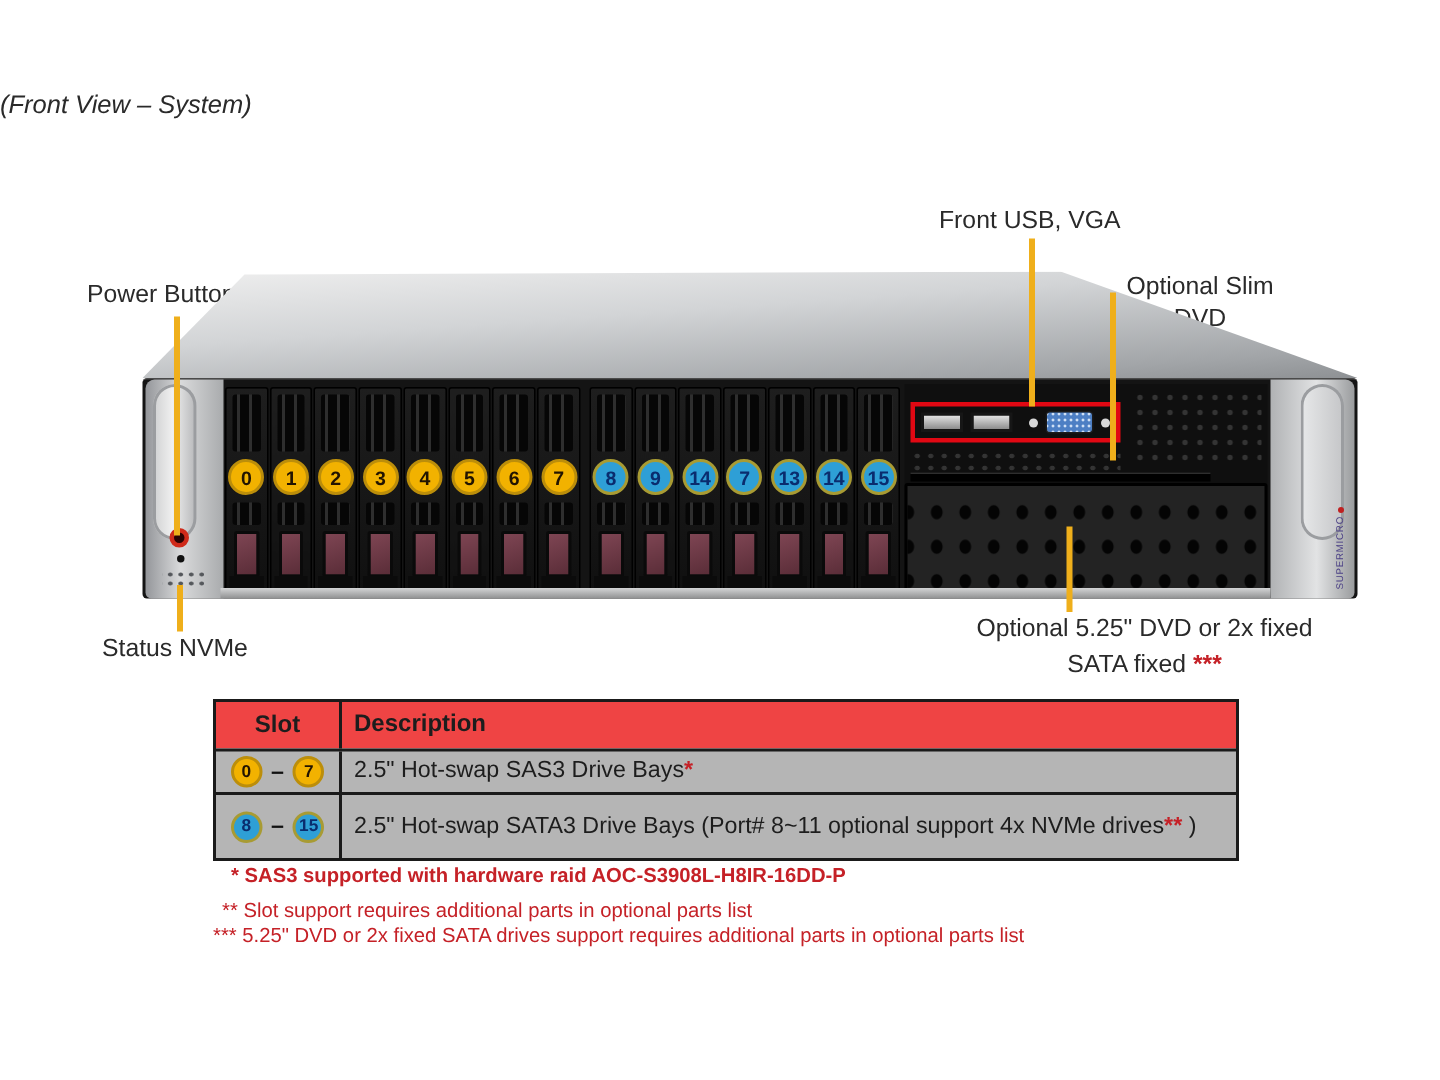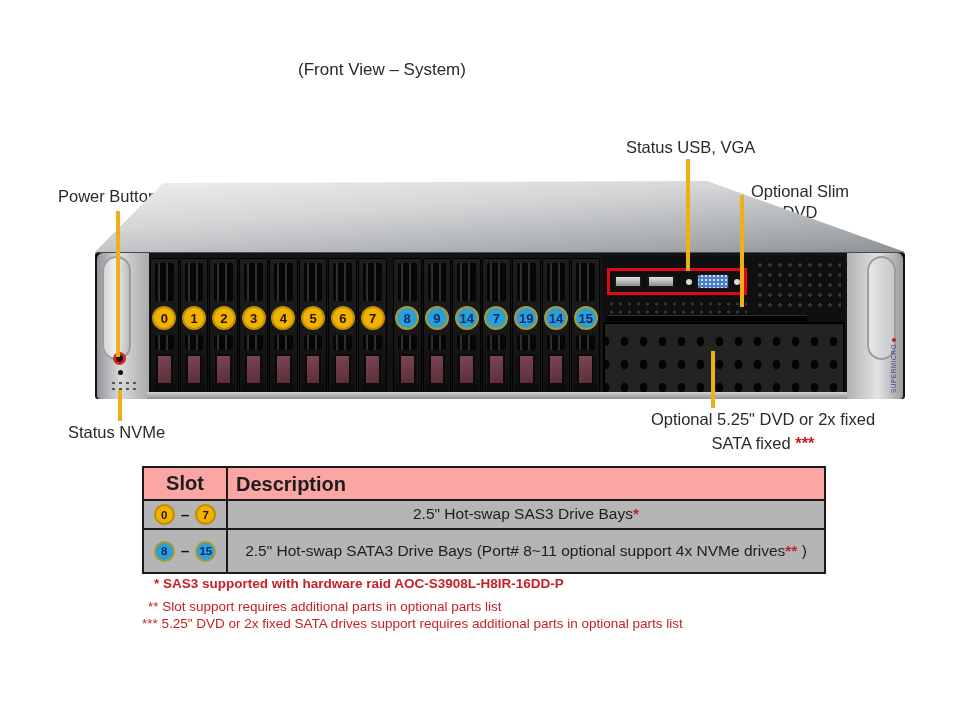--- a/index.html
+++ b/index.html
@@ -3,21 +3,21 @@
 <meta charset="utf-8">
 <style>
   html,body{margin:0;padding:0;}
   body{
     width:960px;height:720px;position:relative;background:#fff;
     font-family:"Liberation Sans",sans-serif;color:#1d1d1d;overflow:hidden;
   }
   .abs{position:absolute;}
 
   
-  .title{left:0;top:60px;width:764px;text-align:center;font-size:17px;color:#2a2a2a;}
+  .title{left:0;top:60px;width:764px;font-size:17px;font-style:italic;color:#2a2a2a;}
 
   
   .lbl{font-size:16.5px;color:#2a2a2a;white-space:nowrap;}
   .lbl-power{left:58px;top:187px;}
   .lbl-usb{left:626px;top:138px;}
   .lbl-slimdvd{left:738px;top:181px;width:124px;text-align:center;white-space:normal;line-height:1.25;}
   .lbl-status{left:68px;top:423px;}
   .lbl-dvd525{left:598px;top:408px;width:330px;text-align:center;white-space:normal;line-height:1.45;}
   .red-mark{color:#C52127;font-weight:bold;}
 
@@ -91,24 +91,24 @@
   .perf-b{position:absolute;left:4px;top:44px;width:140px;height:14px;
     background-image:radial-gradient(#343434 1.5px,transparent 2px);background-size:9px 8px;}
   .dvd-slot{position:absolute;left:4px;top:59px;width:200px;height:5px;background:#000;border-top:1px solid #2e2e2e;}
   .vent-panel{position:absolute;left:0;top:66px;width:242px;height:72px;background:#232323;
     border:2px solid #000;border-radius:2px;box-sizing:border-box;
     background-image:radial-gradient(#040404 3.6px,transparent 4.2px);background-size:19px 23px;background-position:10px 6px;}
 
   
   .spec-table{left:142px;top:466px;width:680px;border:2px solid #1a1a1a;font-size:15.5px;}
   .trow{display:flex;border-top:2px solid #1a1a1a;background:#B5B5B5;align-items:stretch;}
-  .trow.hdr{border-top:none;background:#fca5a5;font-weight:bold;font-size:20px;}
+  .trow.hdr{border-top:none;background:#ef4444;font-weight:bold;font-size:16px;}
   .td-slot{width:82px;flex:none;border-right:2px solid #1a1a1a;display:flex;align-items:center;justify-content:center;gap:6px;padding:3px 0;}
   .trow.hdr .td-slot{justify-content:center;}
-  .td-desc{flex:1;padding:3px 8px;display:flex;align-items:center;flex-wrap:wrap;line-height:1.3;text-align:center;}
+  .td-desc{flex:1;padding:3px 8px;display:flex;align-items:center;flex-wrap:wrap;line-height:1.3;}
   .trow.hdr{height:31px;box-sizing:border-box;}
   .trow.r1{min-height:26px;}
   .trow.r2{min-height:42px;}
   .tbadge{width:21px;height:21px;border-radius:50%;box-sizing:border-box;flex:none;
     display:flex;align-items:center;justify-content:center;font-weight:bold;font-size:11.5px;}
   .tbadge.yellow{background:#F2B200;border:2px solid #BC8E0A;color:#221400;}
   .tbadge.blue{background:#2E9FD6;border:2px solid #A89B33;color:#0A2C6E;}
   .dash{font-weight:bold;color:#111;}
   .desc-wrap{display:block;width:100%;}
 
@@ -117,21 +117,21 @@
   .fn1{left:154px;top:576px;font-weight:bold;}
   .fn2{left:148px;top:599px;}
   .fn3{left:142px;top:616px;}
 </style>
 </head>
 <body>
 
 <div class="abs title">(Front View – System)</div>
 
 <div class="abs lbl lbl-power">Power Button</div>
-<div class="abs lbl lbl-usb">Status USB, VGA</div>
+<div class="abs lbl lbl-usb">Front USB, VGA</div>
 <div class="abs lbl lbl-slimdvd">Optional Slim DVD</div>
 <div class="abs lbl lbl-status">Status NVMe</div>
 <div class="abs lbl lbl-dvd525">
   <span>Optional 5.25" DVD or 2x fixed</span><br>
   <span>SATA fixed</span>
   <span class="red-mark">***</span>
 </div>
 
 <div class="abs cline cl-power"></div>
 <div class="abs cline cl-usb"></div>
@@ -217,21 +217,21 @@
         <div class="latch"></div>
       </div>
       <div class="bay">
         <div class="v1"></div>
         <div class="num-badge blue">7</div>
         <div class="v2"></div>
         <div class="latch"></div>
       </div>
       <div class="bay">
         <div class="v1"></div>
-        <div class="num-badge blue">19</div>
+        <div class="num-badge blue">13</div>
         <div class="v2"></div>
         <div class="latch"></div>
       </div>
       <div class="bay">
         <div class="v1"></div>
         <div class="num-badge blue">14</div>
         <div class="v2"></div>
         <div class="latch"></div>
       </div>
       <div class="bay">

